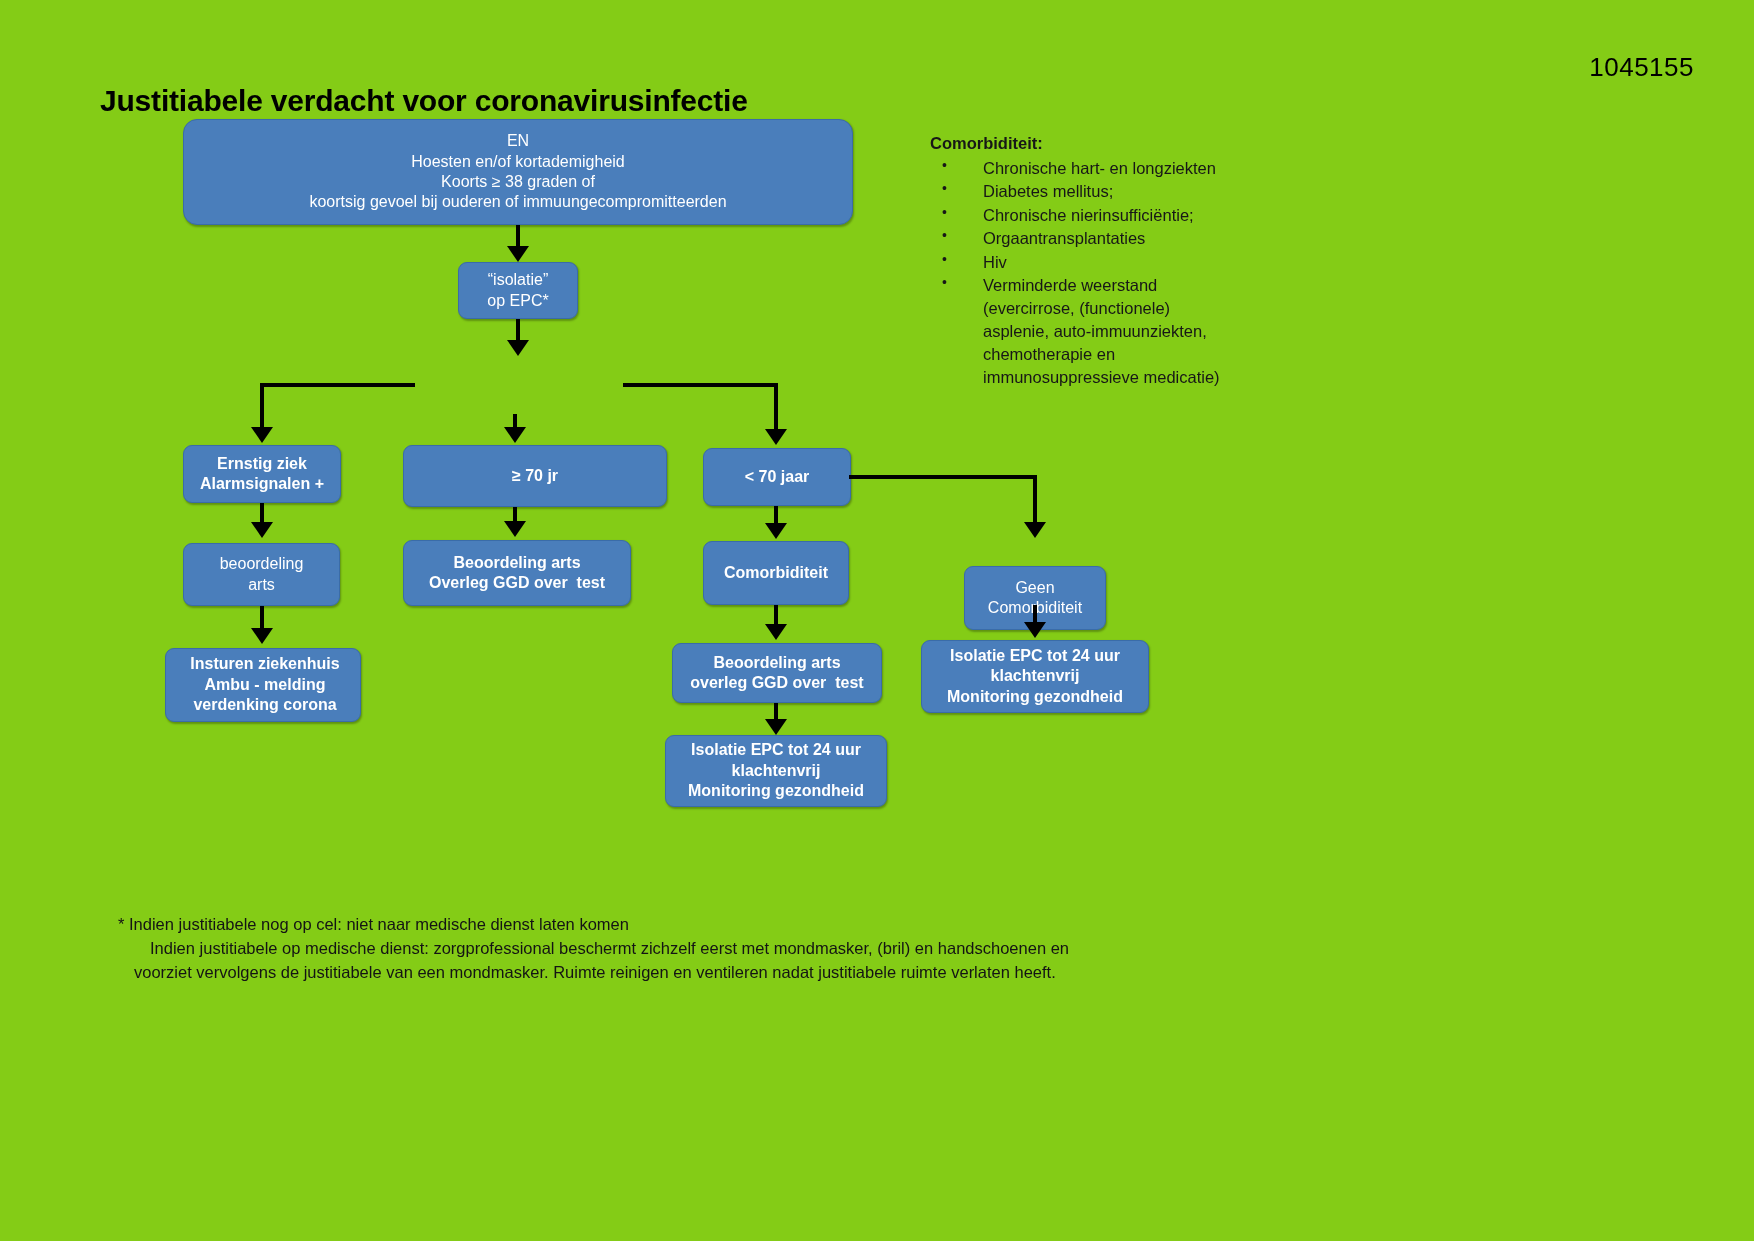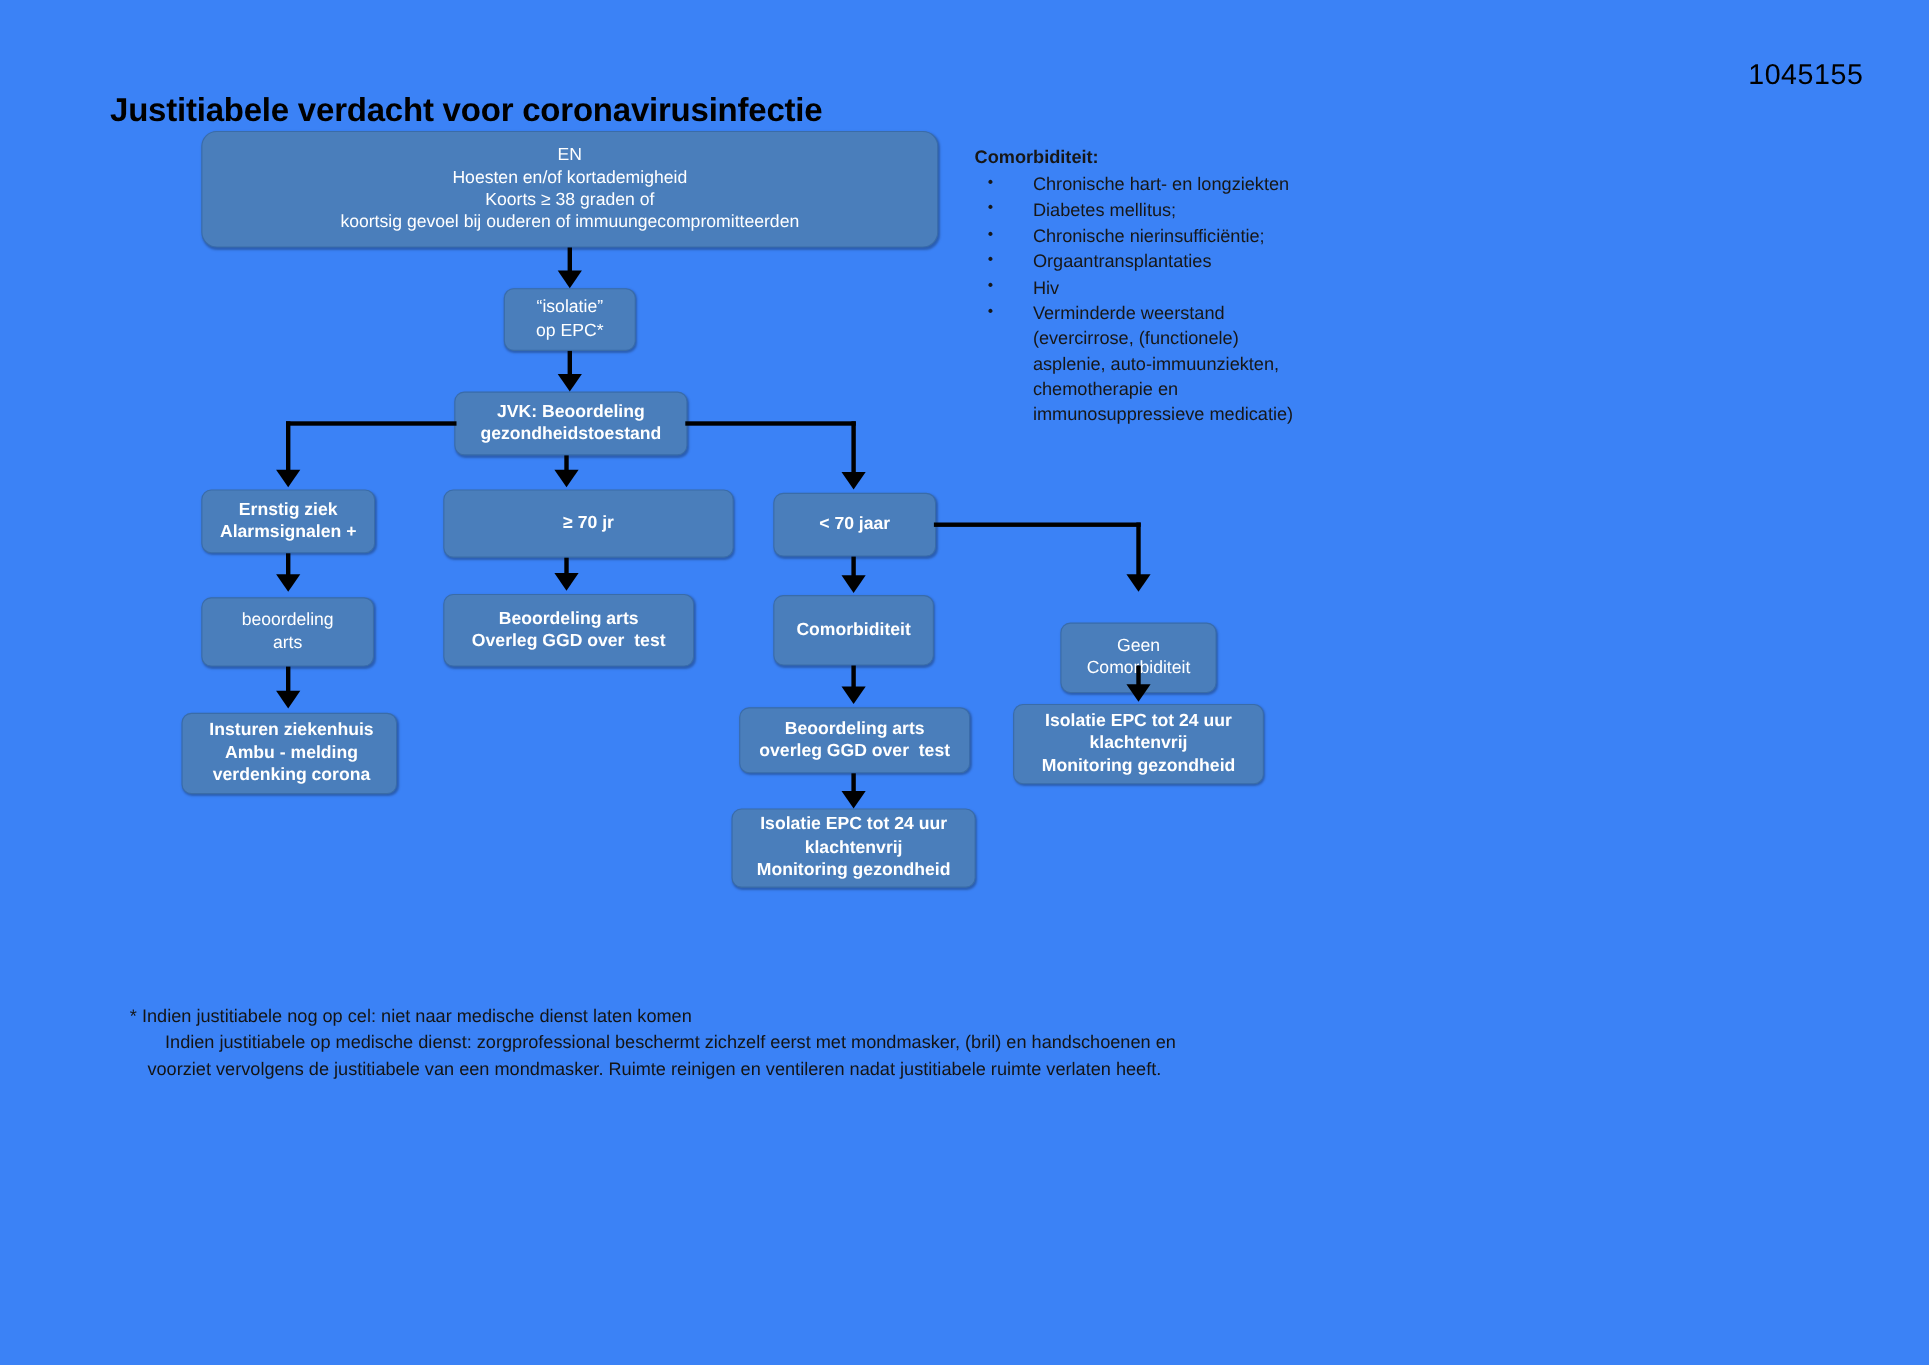--- a/index.html
+++ b/index.html
@@ -8,21 +8,21 @@
     background: #ffffff;
   }
   body {
     font-family: "Liberation Sans", sans-serif;
     color: #000000;
   }
   #page {
     position: relative;
     width: 1754px;
     height: 1241px;
-    background: #3b82f6;
+    background: #84cc16;
     overflow: hidden;
   }
   .doc-id {
     position: absolute;
     top: 52px;
     right: 60px;
     font-size: 26px;
     letter-spacing: 0.5px;
     color: #000;
     font-family: "Liberation Sans", sans-serif;
@@ -71,21 +71,21 @@
     position: absolute;
     width: 0;
     height: 0;
     border-left: 11px solid transparent;
     border-right: 11px solid transparent;
     border-top: 16px solid #000000;
   }
   
   .comorb {
     position: absolute;
-    left: 886px;
+    left: 930px;
     top: 132px;
     width: 300px;
     font-size: 16.5px;
     color: #171717;
     line-height: 1.39;
   }
   .comorb-title {
     font-weight: bold;
     margin-bottom: 2px;
   }
@@ -138,26 +138,20 @@
     </div>
   </div>
 
   <div class="node" style="left:458px; top:262px; width:120px; height:57px;">
     <div class="lines">
       <div>“isolatie”</div>
       <div>op EPC*</div>
     </div>
   </div>
 
-  <div class="node bold" style="left:413px; top:356px; width:212px; height:58px;">
-    <div class="lines">
-      <div>JVK: Beoordeling</div>
-      <div>gezondheidstoestand</div>
-    </div>
-  </div>
 
   <div class="node bold" style="left:183px; top:445px; width:158px; height:58px;">
     <div class="lines">
       <div>Ernstig ziek</div>
       <div>Alarmsignalen +</div>
     </div>
   </div>
 
   <div class="node bold" style="left:403px; top:445px; width:264px; height:62px;">
     <div class="lines">

